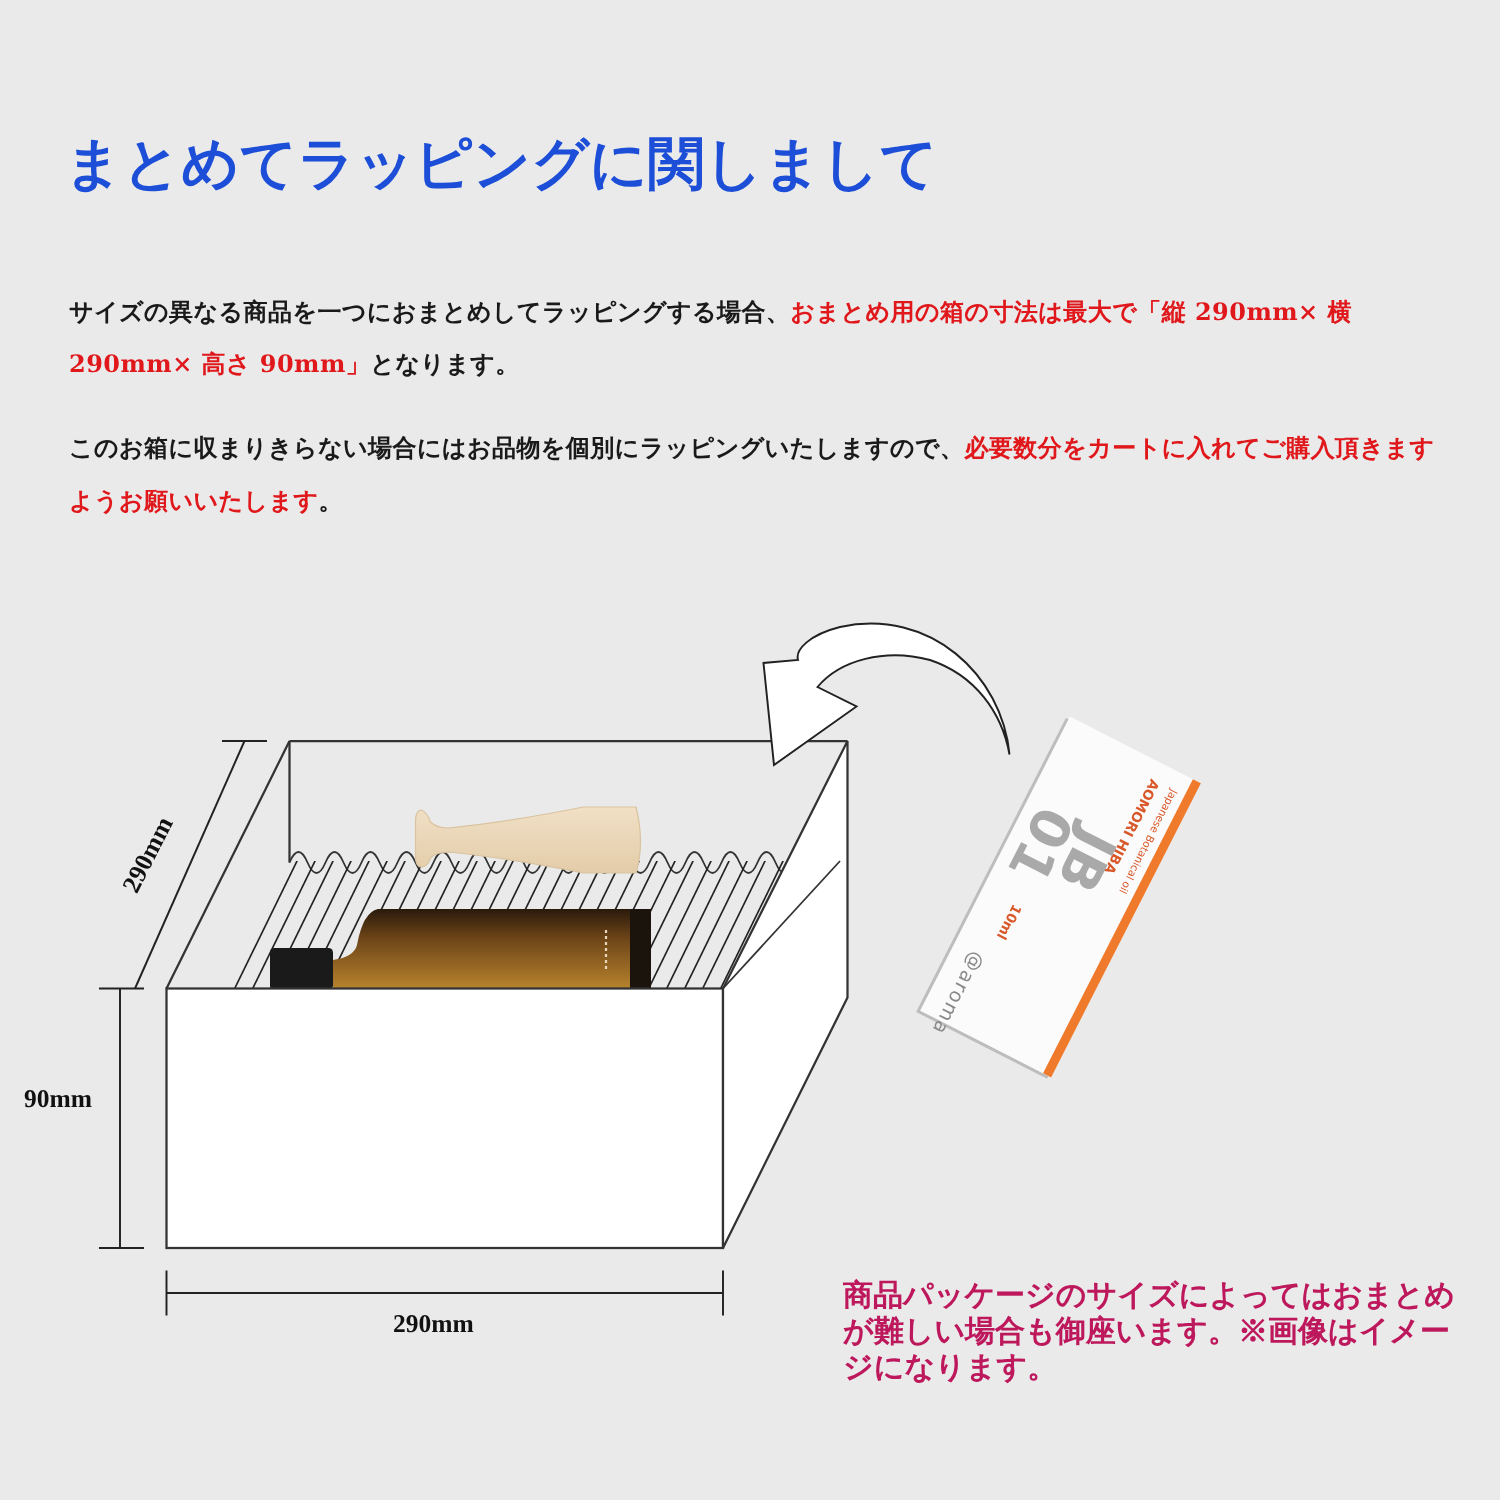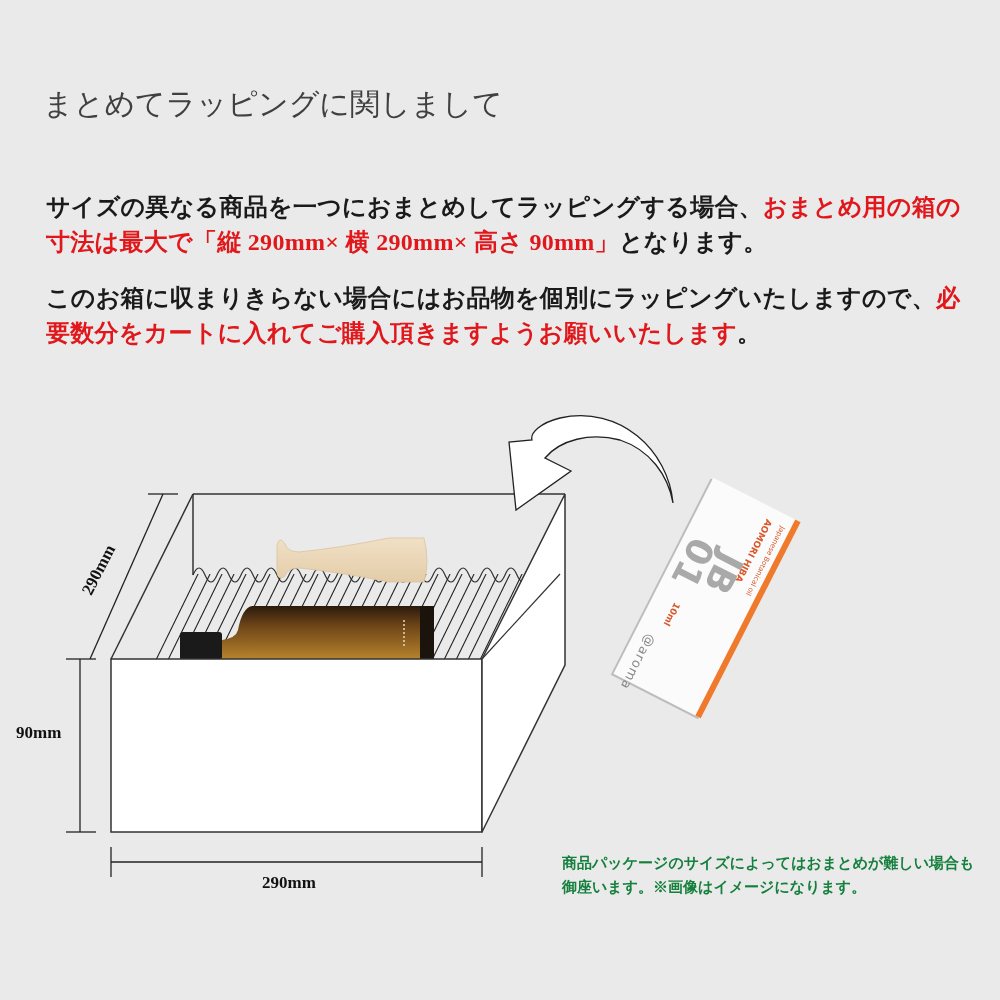--- a/index.html
+++ b/index.html
@@ -6,35 +6,34 @@
     body {
       width: 1000px; height: 1000px;
       background: #eaeaea;
       position: relative;
       overflow: hidden;
       font-family: "DejaVu Serif", "Liberation Serif", serif;
     }
     .title {
       position: absolute; left: 43px; top: 84px;
       font-family: "DejaVu Sans", "Liberation Sans", sans-serif;
-      font-weight: normal; font-size: 30px; color: #404040; letter-spacing: 0px;
+      font-weight: bold; font-size: 38px; color: #1d4ed8; letter-spacing: 0px;
       white-space: nowrap;
     }
     .para {
       position: absolute; left: 46px; width: 920px;
-      font-size: 24px; line-height: 35px; color: #1a1a1a; font-weight: bold;
+      font-size: 16px; line-height: 35px; color: #1a1a1a; font-weight: bold;
       letter-spacing: 0.3px;
-      font-family: Liberation Serif, serif;
     }
     .para .red { color: #e0171b; }
     .p1 { top: 190px; }
     .p2 { top: 281px; }
     .note {
       position: absolute; left: 562px; top: 851px; width: 420px;
-      font-size: 15px; line-height: 24px; color: #15803d; font-weight: bold;
+      font-size: 20px; line-height: 24px; color: #be185d; font-weight: bold;
     }
     svg.diagram { position: absolute; left: 0; top: 0; }
     .dimlabel {
       position: absolute;
       font-family: "Liberation Serif", "DejaVu Serif", serif;
       font-weight: bold; font-size: 17px; color: #111;
       white-space: nowrap;
     }
     .dim-depth { left: 72px; top: 560px; transform: rotate(-63deg); transform-origin: center; }
     .dim-height { left: 16px; top: 723px; }

